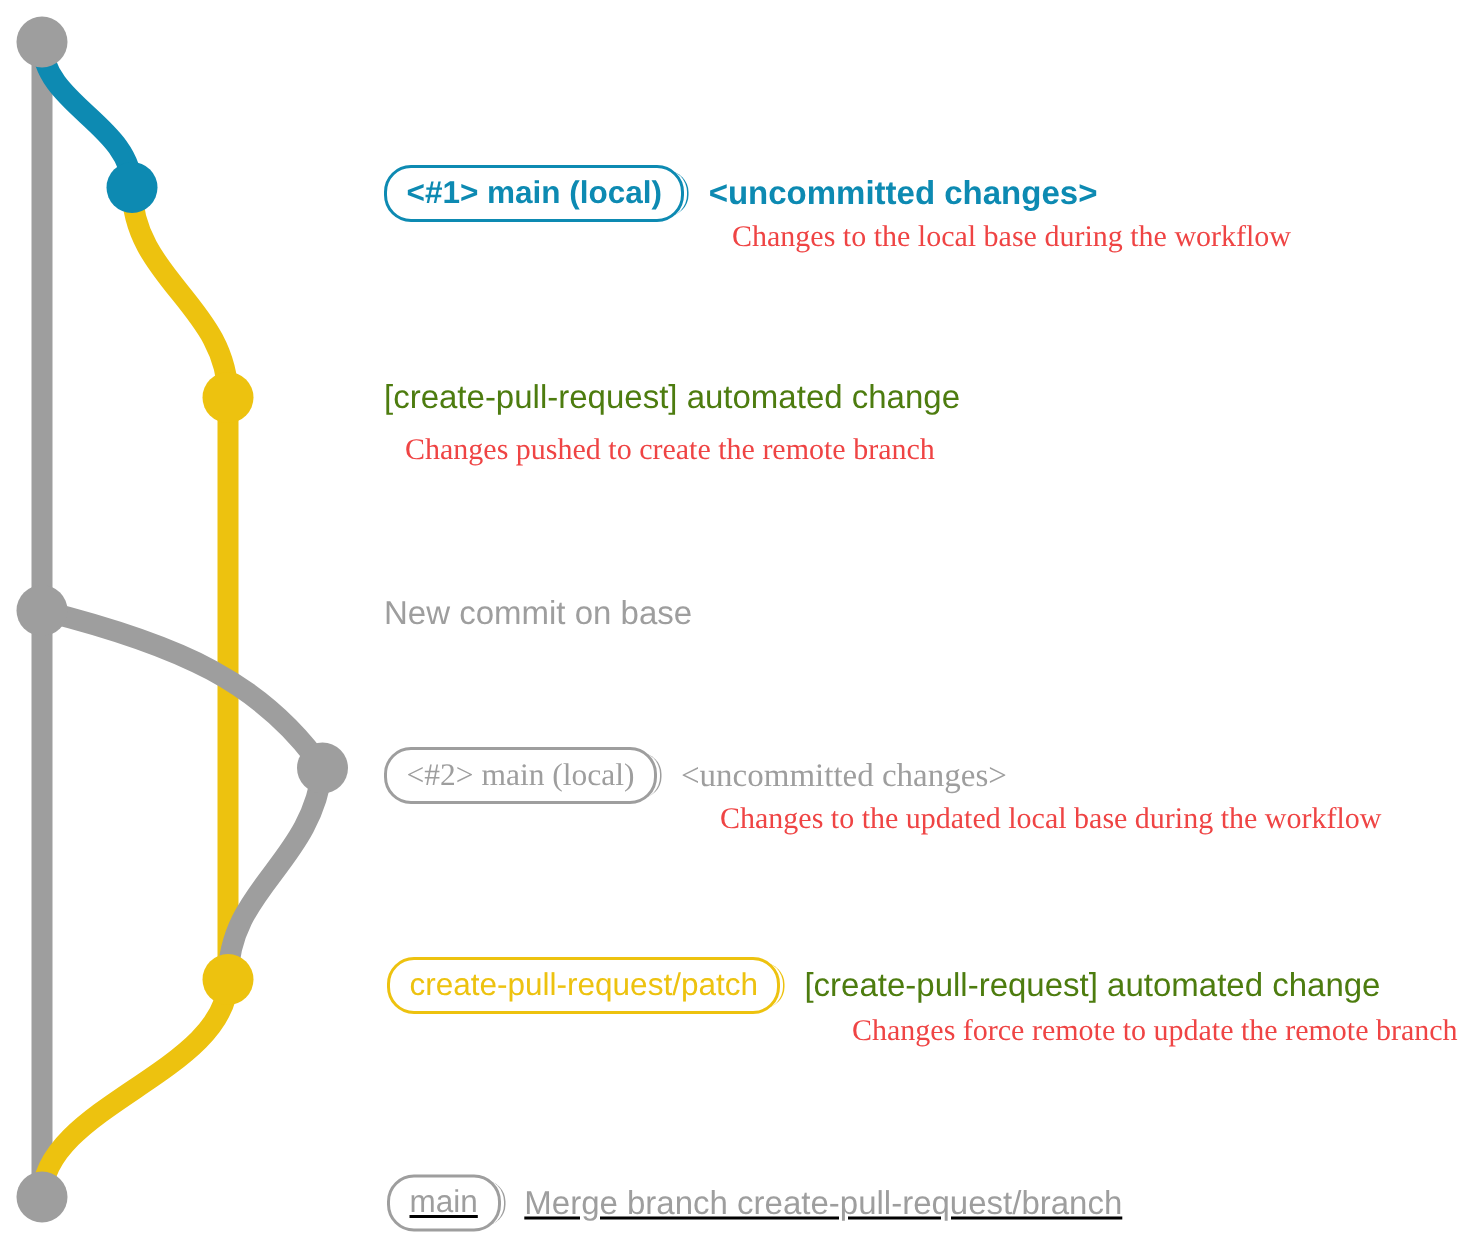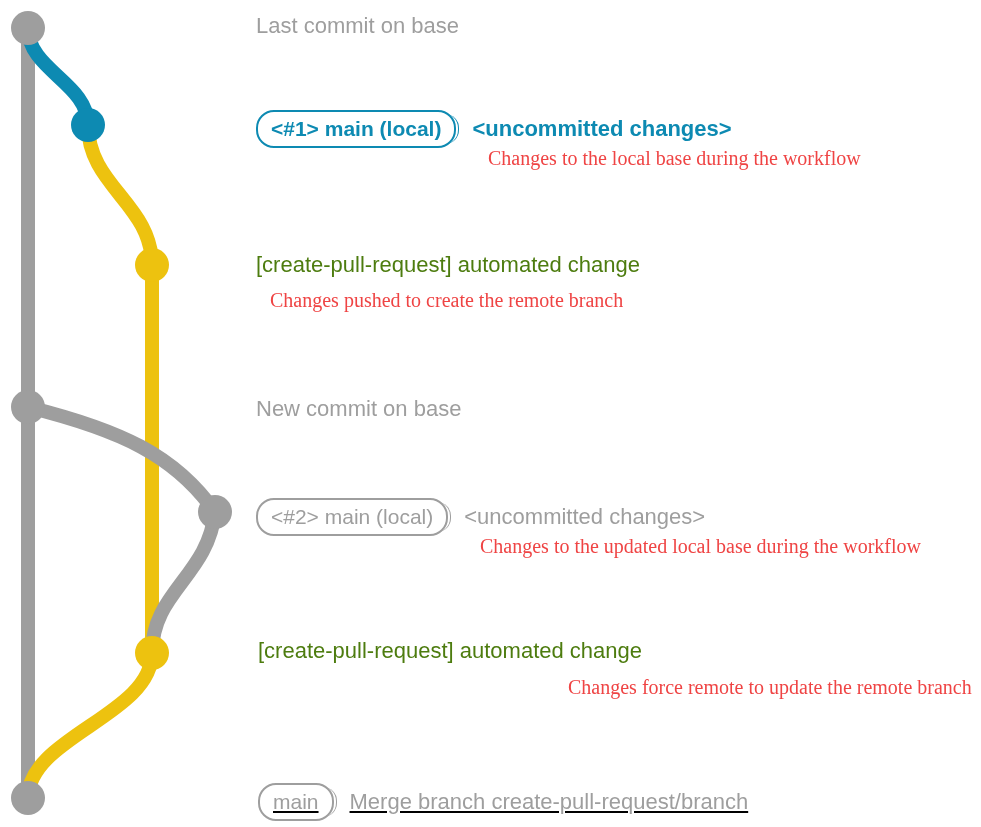--- a/index.html
+++ b/index.html
@@ -101,46 +101,44 @@
     <circle cx="152" cy="265" r="17" fill="#edc20f"></circle>
     <circle cx="28" cy="407" r="17" fill="#9e9e9e"></circle>
     <circle cx="215" cy="512" r="17" fill="#9e9e9e"></circle>
     <circle cx="152" cy="653" r="17" fill="#edc20f"></circle>
     <circle cx="28" cy="798" r="17" fill="#9e9e9e"></circle>
   </g>
 </svg>
 
 <div class="labels-layer">
 
-  <div class="row" style="left:256px; top:13px;">
-    <span class="commit-title gray">Last commit on base</span>
-  </div>
 
   <div class="row" style="left:256px; top:110px;font-weight:bold;">
     <span class="pill teal">&lt;#1&gt; main (local)</span>
     <span class="commit-title teal">&lt;uncommitted changes&gt;</span>
   </div>
   <div class="note" style="left:488px; top:146px;">Changes to the local base during the workflow</div>
 
   <div class="row" style="left:256px; top:252px;">
     <span class="commit-title yellow">[create-pull-request] automated change</span>
   </div>
   <div class="note" style="left:270px; top:288px;">Changes pushed to create the remote branch</div>
 
   <div class="row" style="left:256px; top:396px;">
     <span class="commit-title gray">New commit on base</span>
   </div>
 
-  <div class="row" style="left:256px; top:498px;">
+  <div class="row" style="left:256px; top:498px;font-family:Liberation Serif, serif;">
     <span class="pill">&lt;#2&gt; main (local)</span>
     <span class="commit-title gray">&lt;uncommitted changes&gt;</span>
   </div>
   <div class="note" style="left:480px; top:534px;">Changes to the updated local base during the workflow</div>
 
   <div class="row" style="left:258px; top:638px;">
+    <span class="pill yellow">create-pull-request/patch</span>
     <span class="commit-title yellow">[create-pull-request] automated change</span>
   </div>
   <div class="note" style="left:568px; top:675px;">Changes force remote to update the remote branch</div>
 
   <div class="row" style="left:258px; top:783px;text-decoration:underline;">
     <span class="pill">main</span>
     <span class="commit-title gray">Merge branch create-pull-request/branch</span>
   </div>
 
 </div>

